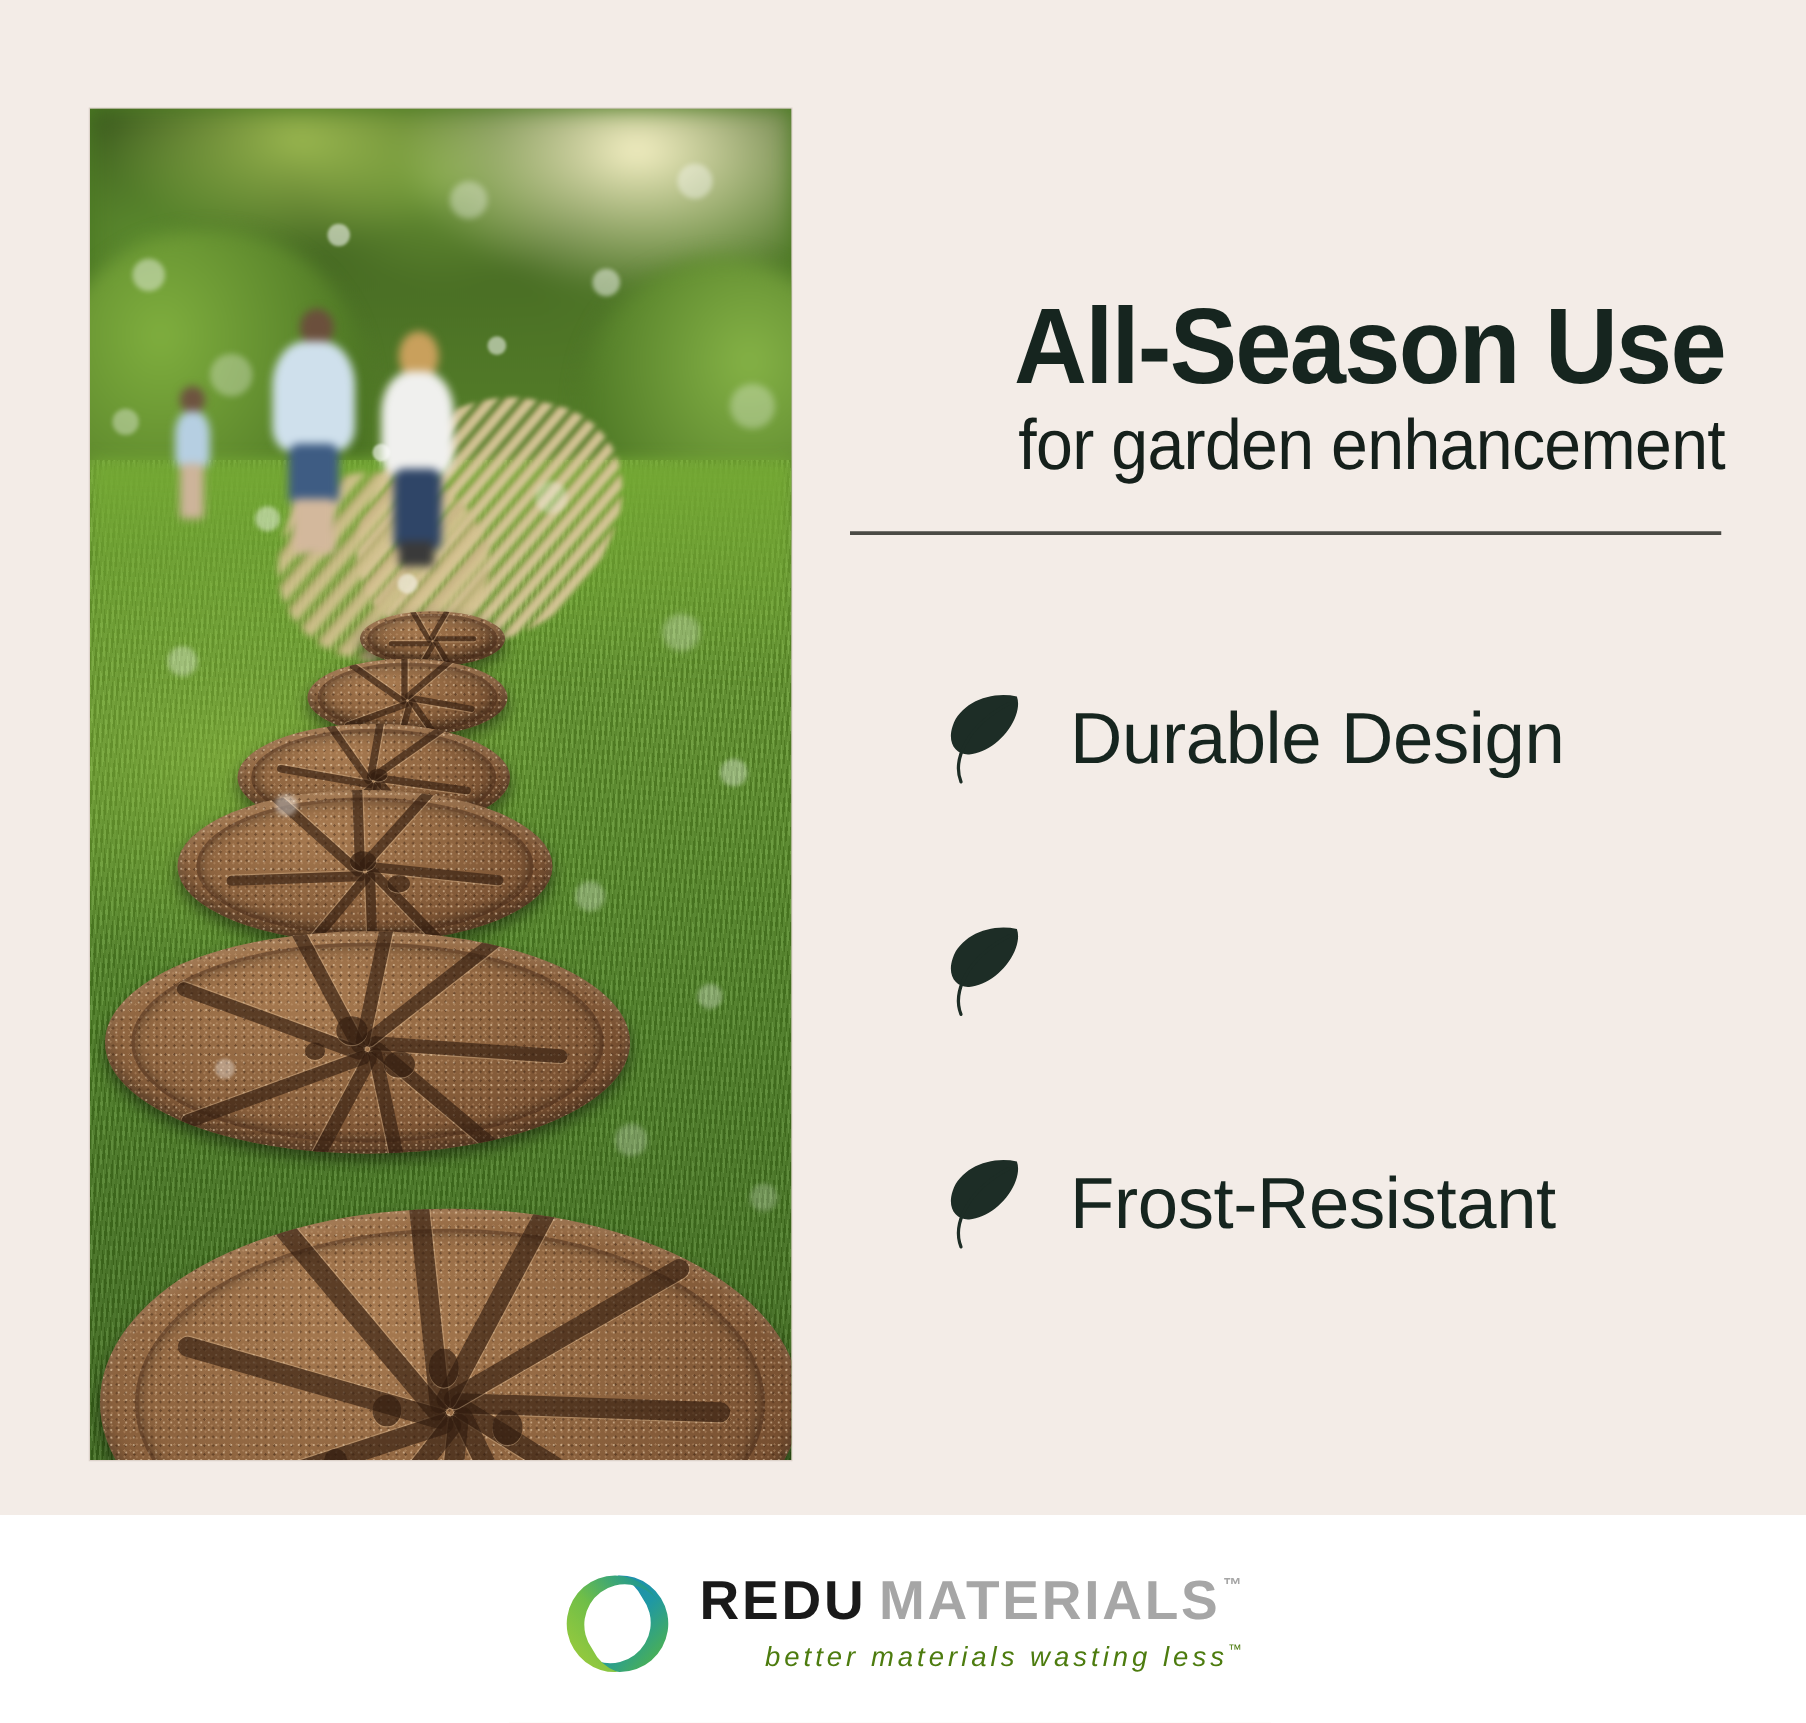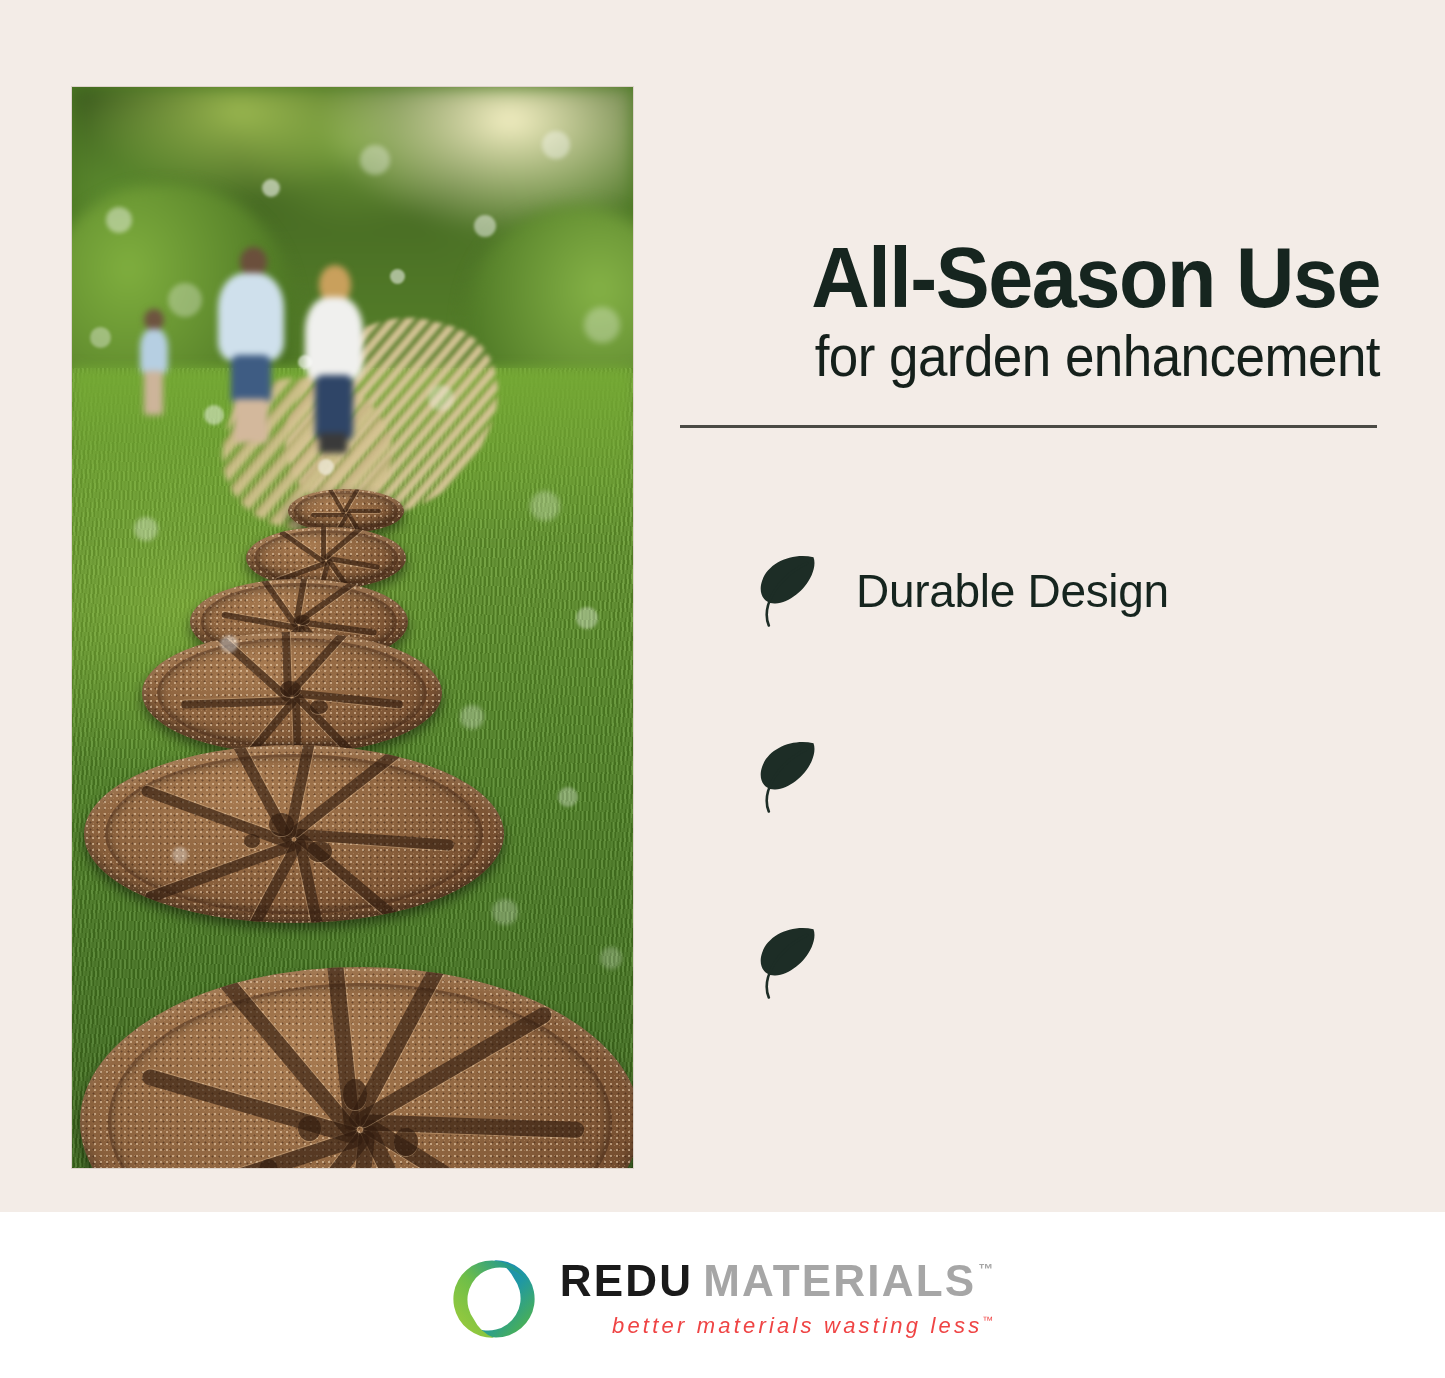--- a/index.html
+++ b/index.html
@@ -203,21 +203,21 @@
   .feature-icon {
     width: 74px;
     min-width: 74px;
     margin-left: 68px;
     margin-right: 34px;
     display: flex;
     align-items: center;
     justify-content: center;
   }
   .feature-label {
-    font-size: 46px;
+    font-size: 58px;
     font-weight: 400;
     color: #16251f;
     letter-spacing: -.3px;
     line-height: 1;
     white-space: nowrap;
   }
 
   
   #logo-bar {
     position: absolute;
@@ -253,21 +253,21 @@
     color: #a6a6a6;
     margin-left: 2px;
     margin-top: 2px;
     letter-spacing: 0;
   }
   #tagline {
     margin-top: 10px;
     font-style: italic;
     font-size: 22px;
     letter-spacing: 3.2px;
-    color: #ef4444;
+    color: #4d7c0f;
     display: flex;
     align-items: flex-start;
     align-self: flex-end;
     text-align: right;
   }
   #tagline .tm-small {
     font-size: 11px;
     font-style: normal;
     letter-spacing: 0;
     margin-top: 1px;
@@ -454,20 +454,21 @@
       </li>
 
       <li class="feature-item">
         <span class="feature-icon">
           <svg width="66" height="74" viewBox="0 0 66 74" aria-hidden="true">
             <path d="M61.5 3.2 C40 -1.5 16.5 8.5 10.2 26.5 C5.4 40.2 12.6 50.2 23.4 49.5
                      C37.2 48.6 52.8 36.5 59.6 21.2 C62.4 14.8 63.4 8.3 61.5 3.2 Z" fill="#1d2d26"></path>
             <path d="M55 9 C41 16 27.5 27.5 20.5 40.5 C14.5 51.6 13.2 62.5 16.8 71.5" fill="none" stroke="#1d2d26" stroke-width="2.6" stroke-linecap="round"></path>
           </svg>
         </span>
+        <span class="feature-label">Frost-Resistant</span>
       </li>
 
     </ul>
   </div>
 </div>
 
 <div id="logo-bar">
   <div id="brand-logo">
 
     <span id="logo-mark">

